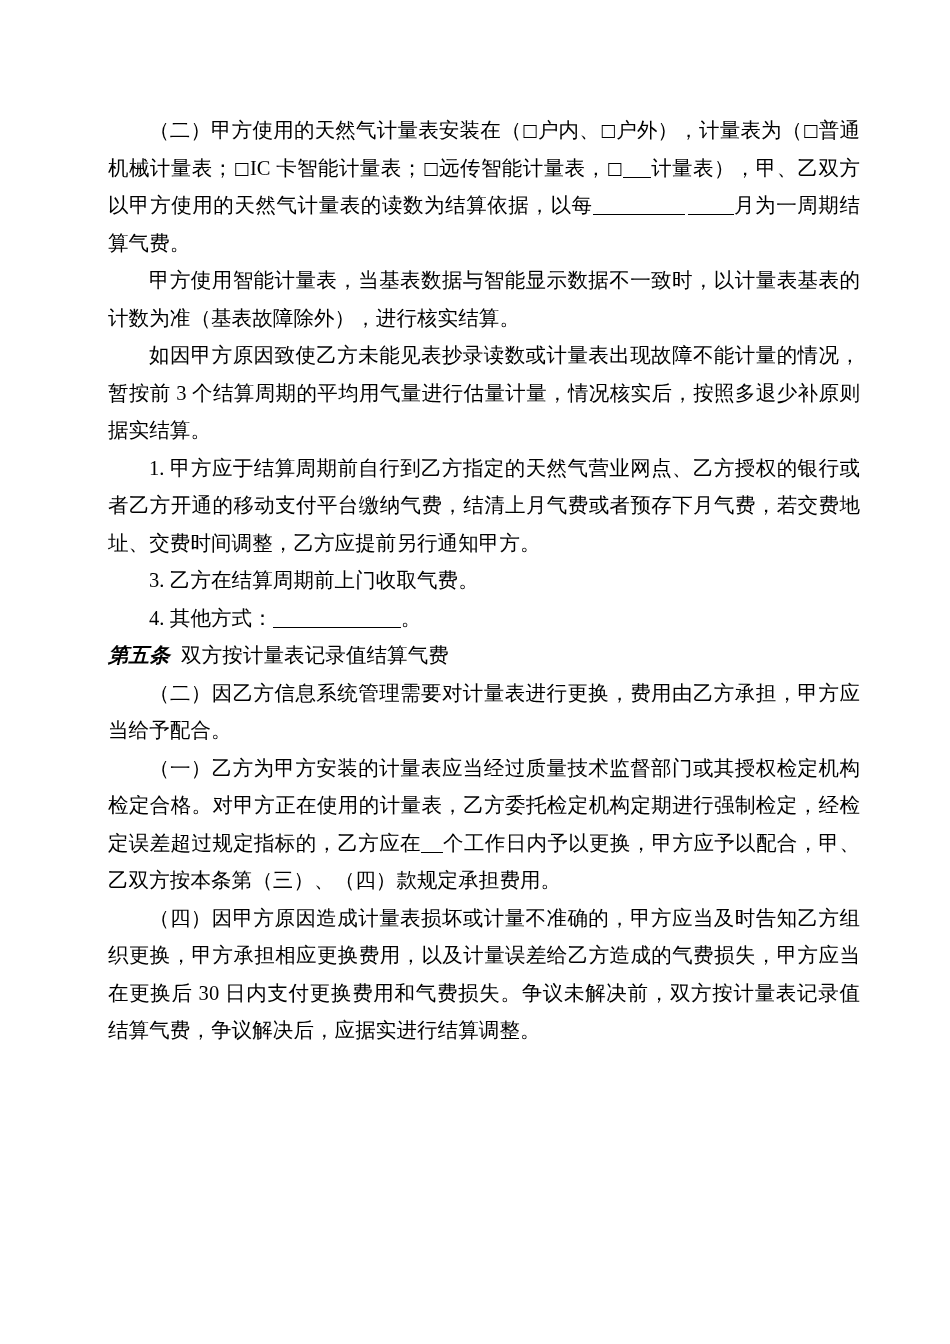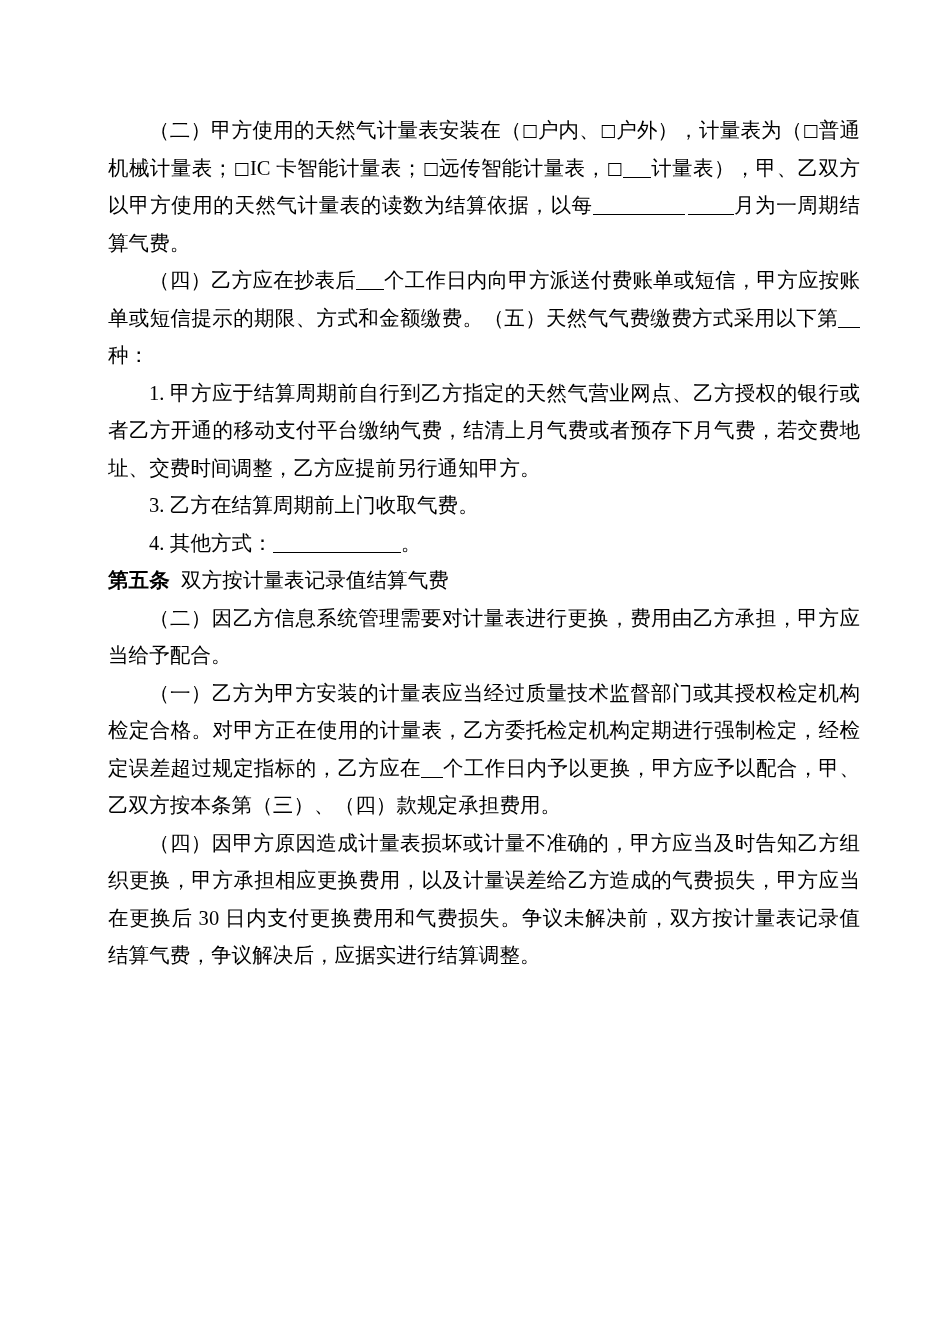--- a/index.html
+++ b/index.html
@@ -39,20 +39,21 @@
     word-break: break-all;
   }
   p.noindent {
     text-indent: 0;
   }
   p.listitem {
     text-indent: 2em;
   }
   .heading-label {
     font-weight: bold;
+    font-style: italic;
   }
   .heading-sp {
     display: inline-block;
     width: 0.55em;
   }
   
   .blank {
     display: inline-block;
     border-bottom: 1.6px solid #000000;
     vertical-align: -3px;
@@ -73,24 +74,25 @@
   }
 </style>
 </head>
 <body>
 
 <div class="page">
   <div class="content">
 
     <p class="para"><span>（二）甲方使用的天然气计量表安装在（</span><span class="cbox">□</span><span>户内、</span><span class="cbox">□</span><span>户外），计量表为（</span><span class="cbox">□</span><span>普通机械计量表；</span><span class="cbox">□</span><span>IC 卡智能计量表；</span><span class="cbox">□</span><span>远传智能计量表，</span><span class="cbox">□</span><span class="blank blank-s"></span><span>计量表），甲、乙双方以甲方使用的天然气计量表的读数为结算依据，以每</span><span class="blank blank-l"></span><span class="blank-seg-gap"></span><span class="blank blank-m"></span><span>月为一周期结算气费。</span></p>
 
+    <p class="para">甲方使用智能计量表，当基表数据与智能显示数据不一致时，以计量表基表的计数为准（基表故障除外），进行核实结算。</p>
 
 
+    <p class="para">如因甲方原因致使乙方未能见表抄录读数或计量表出现故障不能计量的情况，暂按前 3 个结算周期的平均用气量进行估量计量，情况核实后，按照多退少补原则据实结算。</p>
 
-    <p class="para"><span>（四）乙方应在抄表后</span><span class="blank blank-s"></span><span>个工作日内向甲方派送付费账单或短信，甲方应按账单或短信提示的期限、方式和金额缴费。（五）天然气气费缴费方式采用以下第</span><span class="blank blank-xs"></span><span>种：</span></p>
 
     <p class="para listitem">1. 甲方应于结算周期前自行到乙方指定的天然气营业网点、乙方授权的银行或者乙方开通的移动支付平台缴纳气费，结清上月气费或者预存下月气费，若交费地址、交费时间调整，乙方应提前另行通知甲方。</p>
 
     <p class="para listitem">3. 乙方在结算周期前上门收取气费。</p>
 
 
     <p class="para listitem"><span>4. 其他方式：</span><span class="blank blank-xl"></span><span>。</span></p>
 
     <p class="para noindent"><span class="heading-label">第五条</span><span class="heading-sp"></span><span>双方按计量表记录值结算气费</span></p>
 

